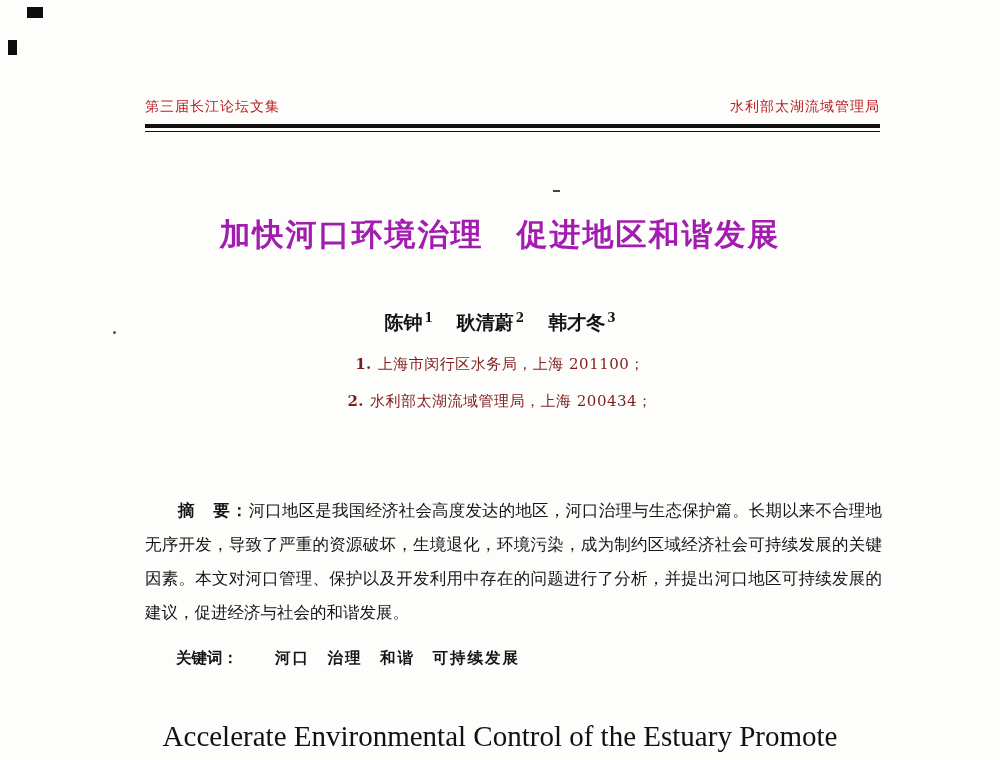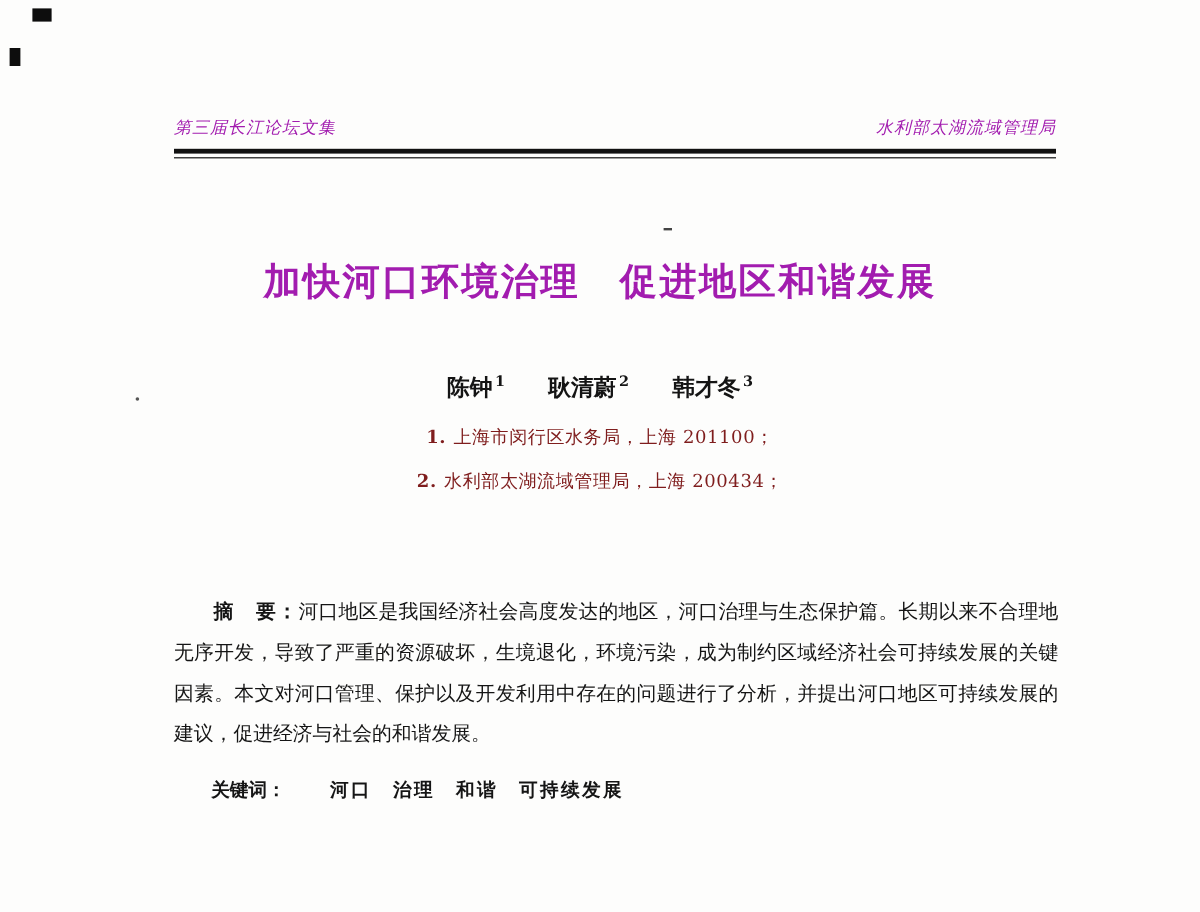--- a/index.html
+++ b/index.html
@@ -18,21 +18,21 @@
   .artifact.a2 { left: 8px;  top: 40px; width: 9px;  height: 15px; }
   .artifact.a3 { left: 553px; top: 190px; width: 7px; height: 2px; background:#444; }
   .artifact.a4 { left: 113px; top: 331px; width: 3px; height: 3px; border-radius: 50%; background:#555; }
 
   
   .running-head {
     position: absolute;
     left: 145px; right: 120px; top: 98px;
     display: flex; justify-content: space-between; align-items: flex-end;
     font-family: "Liberation Sans", "DejaVu Sans", sans-serif;
-    font-size: 14px; color: #a21caf; letter-spacing: 1px; font-style: italic;
+    font-size: 14px; color: #b91c1c; letter-spacing: 1px;
   }
   .head-rule {
     position: absolute;
     left: 145px; right: 120px; top: 124px;
     border-top: 4px solid #111;
     border-bottom: 1px solid #111;
     height: 3px;
   }
 
   .paper-title {
@@ -42,21 +42,21 @@
     font-family: "Liberation Sans", "DejaVu Sans", sans-serif;
     font-weight: bold;
     font-size: 31px;
     letter-spacing: 2px;
     color: #a21caf;
   }
 
   .authors {
     position: absolute;
     left: 0; right: 0; top: 310px;
-    display: flex; justify-content: center; gap: 36px;
+    display: flex; justify-content: center; gap: 24px;
     font-size: 19px; font-weight: 600;
     color: #141414;
   }
   .authors sup { font-size: 12px; margin-left: 2px; }
 
   .affiliation {
     position: absolute;
     left: 0; right: 0;
     text-align: center;
     font-size: 15px;
@@ -133,14 +133,15 @@
   </div>
 
   <p class="abstract">
     <span class="label">摘　要：</span><span>河口地区是我国经济社会高度发达的地区，河口治理与生态保护篇。长期以来不合理地无序开发，导致了严重的资源破坏，生境退化，环境污染，成为制约区域经济社会可持续发展的关键因素。本文对河口管理、保护以及开发利用中存在的问题进行了分析，并提出河口地区可持续发展的建议，促进经济与社会的和谐发展。</span>
   </p>
 
   <p class="keywords">
     <span class="label">关键词：</span><span class="kw-text">河口　治理　和谐　可持续发展</span>
   </p>
 
+  <div class="english-title">Accelerate Environmental Control of the Estuary Promote</div>
 
 </div>
 
 </body></html>

